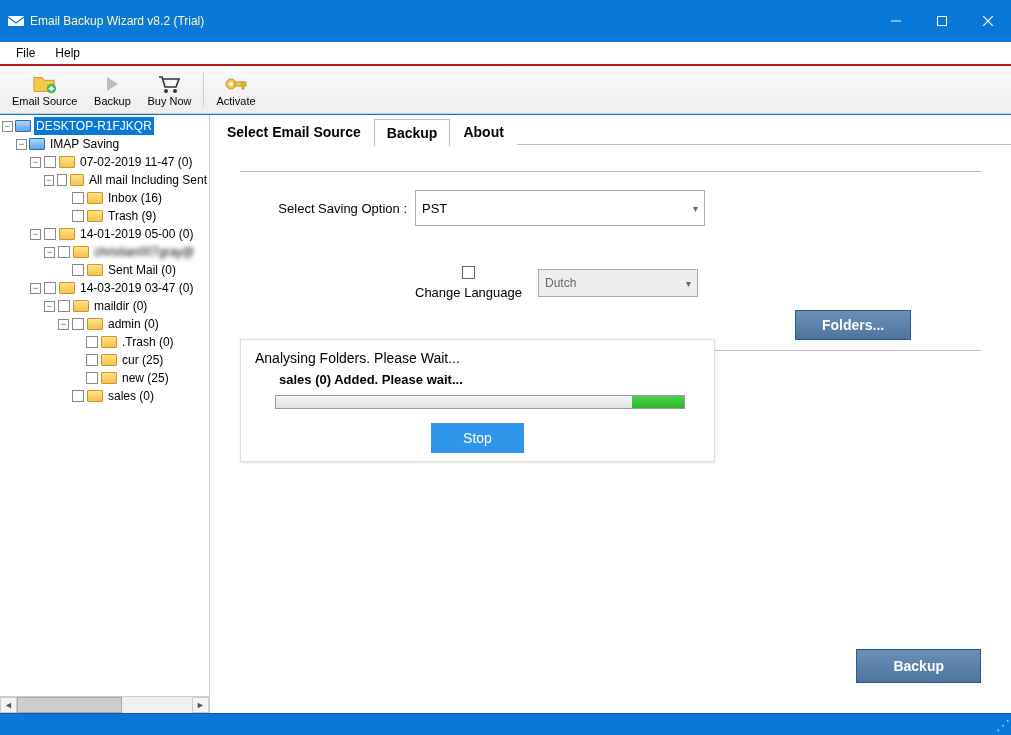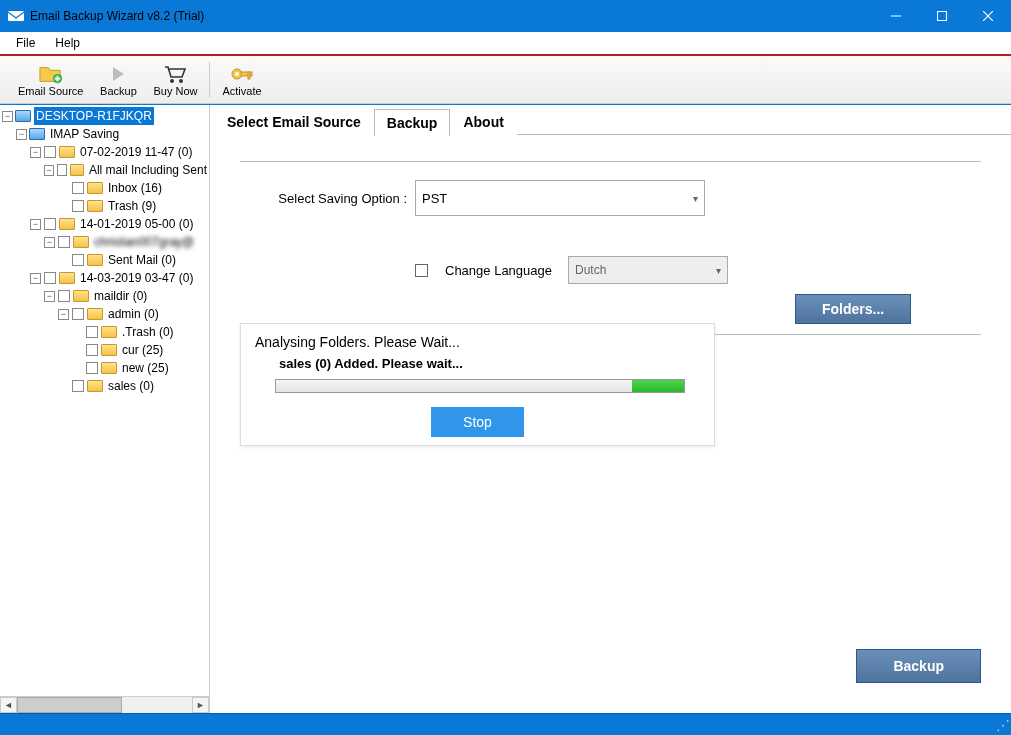--- a/index.html
+++ b/index.html
@@ -1,30 +1,30 @@
 <!DOCTYPE html>
 <html><head>
 <meta charset="utf-8">
 <style>
 * { box-sizing: border-box; margin: 0; padding: 0; }
 body { font-family: "Segoe UI", Tahoma, sans-serif; font-size: 12px; background: #fff; width: 1011px; height: 735px; overflow: hidden; display: flex; flex-direction: column; }
 
 
-.titlebar { background: #0a78d6; color: #000000; height: 32px; display: flex; align-items: center; padding: 0 0 0 8px; }
+.titlebar { background: #0a78d6; color: #fef9c3; height: 42px; display: flex; align-items: center; padding: 0 0 0 8px; }
 .titlebar .app-icon { width: 16px; height: 12px; margin-right: 6px; }
 .titlebar .title { font-size: 12px; flex: 1; }
 .titlebar .win-controls { display: flex; height: 100%; }
 .titlebar .win-btn { width: 46px; height: 100%; display: flex; align-items: center; justify-content: center; cursor: pointer; }
 
 
 .menubar { background: #fff; height: 24px; display: flex; align-items: center; padding: 0 6px; border-bottom: 2px solid #b91c1c; }
 .menubar .menu-item { padding: 3px 10px; cursor: pointer; }
 
 
-.toolbar { background: linear-gradient(#fafafa,#eee); height: 48px; display: flex; align-items: stretch; padding: 2px 10px; border-bottom: 1px solid #ccc; }
+.toolbar { background: linear-gradient(#fafafa,#eee); height: 48px; display: flex; align-items: stretch; padding: 2px 4px; border-bottom: 1px solid #ccc; }
 .toolbar .tool-btn { display: flex; flex-direction: column; align-items: center; justify-content: center; padding: 2px 8px; min-width: 54px; cursor: pointer; font-size: 11px; }
 .toolbar .tool-sep { width: 1px; background: #ccc; margin: 4px 4px; }
 .tool-icon { width: 24px; height: 22px; display: flex; align-items: center; justify-content: center; }
 
 
 .main { flex: 1; display: flex; overflow: hidden; border-top: 1px solid #0a78d6; }
 
 
 .tree-panel { width: 210px; background: #fff; overflow: auto; border-right: 1px solid #ccc; position: relative; }
 .tree { padding: 2px 0 2px 2px; }
@@ -56,21 +56,21 @@
 .content-body { padding: 18px 30px 10px 30px; position: relative; flex:1; }
 .hr { border: none; border-top: 1px solid #bbb; margin: 8px 0 18px 0; }
 
 .form-row { display: flex; align-items: center; margin-bottom: 10px; }
 .form-label { width: 175px; text-align: right; padding-right: 8px; font-size: 13px; }
 .select-box { width: 290px; height: 36px; border: 1px solid #aaa; background: #fff; display: flex; align-items: center; padding: 0 6px; justify-content: space-between; font-size: 13px; cursor:pointer;}
 .select-box .arrow-dn { color:#666; font-size:10px; }
 .select-box.disabled { background:#eee; color:#666; }
 .select-box.small { width: 160px; height:28px; font-size:12px;}
 
-.chk-inline { display:flex; align-items:center; gap:17px; font-size:13px; margin-right:16px;}
+.chk-inline { display:flex; align-items:center; gap:6px; font-size:13px; margin-right:16px;flex-direction:column;}
 .chk-inline .box { width:13px; height:13px; border:1px solid #666; background:#fff; cursor:pointer;}
 
 .text-input { flex:1; max-width:476px; height:24px; border:1px solid #666; padding:0 6px; font-size:13px; background:#fff;}
 
 .btn { padding: 6px 26px; font-size: 14px; cursor: pointer; border: 1px solid #2b5a8a; background: linear-gradient(#6b90b8,#4e749e); color: #fff; font-weight:bold;}
 .btn.blue-flat { background:#2f96ea; border:none; color:#fff; font-weight:normal; padding:7px 32px;}
 
 
 .progress-panel { background:#fff; border:1px solid #ddd; box-shadow:0 1px 3px rgba(0,0,0,0.1); width:475px; margin-top:30px; padding:10px 14px 8px 14px;}
 .progress-title { font-size:14px; margin-bottom:6px;}

